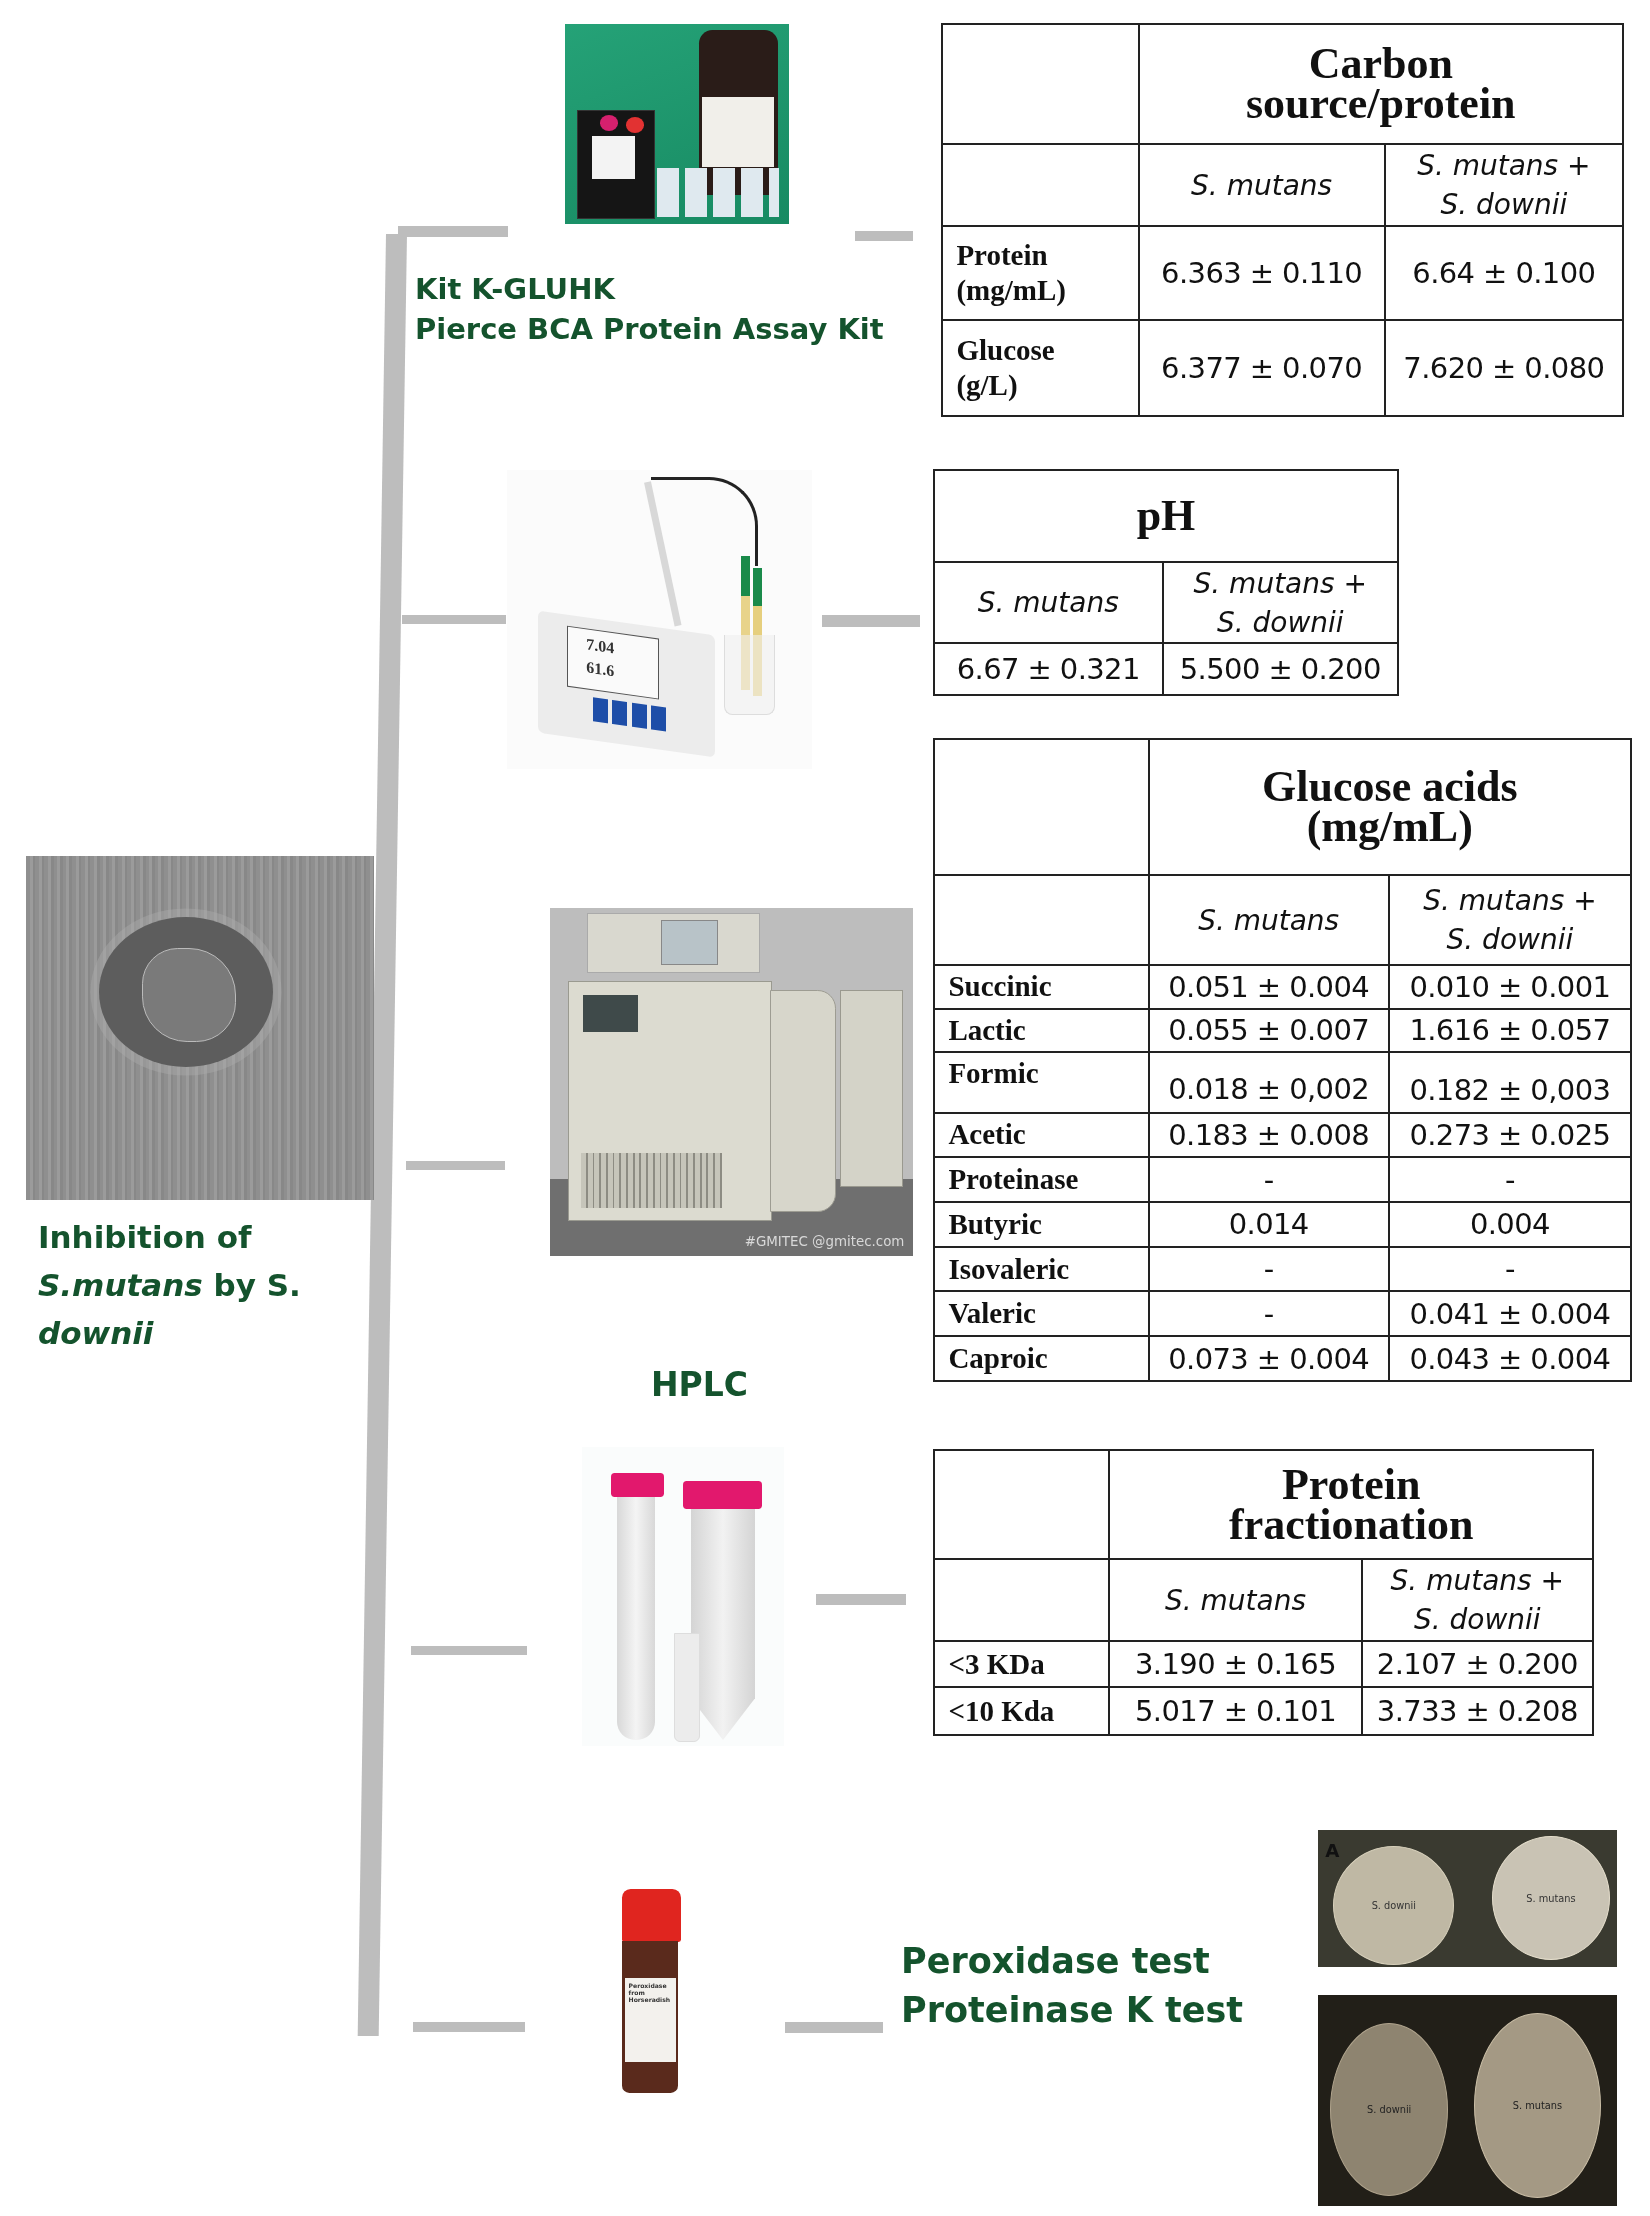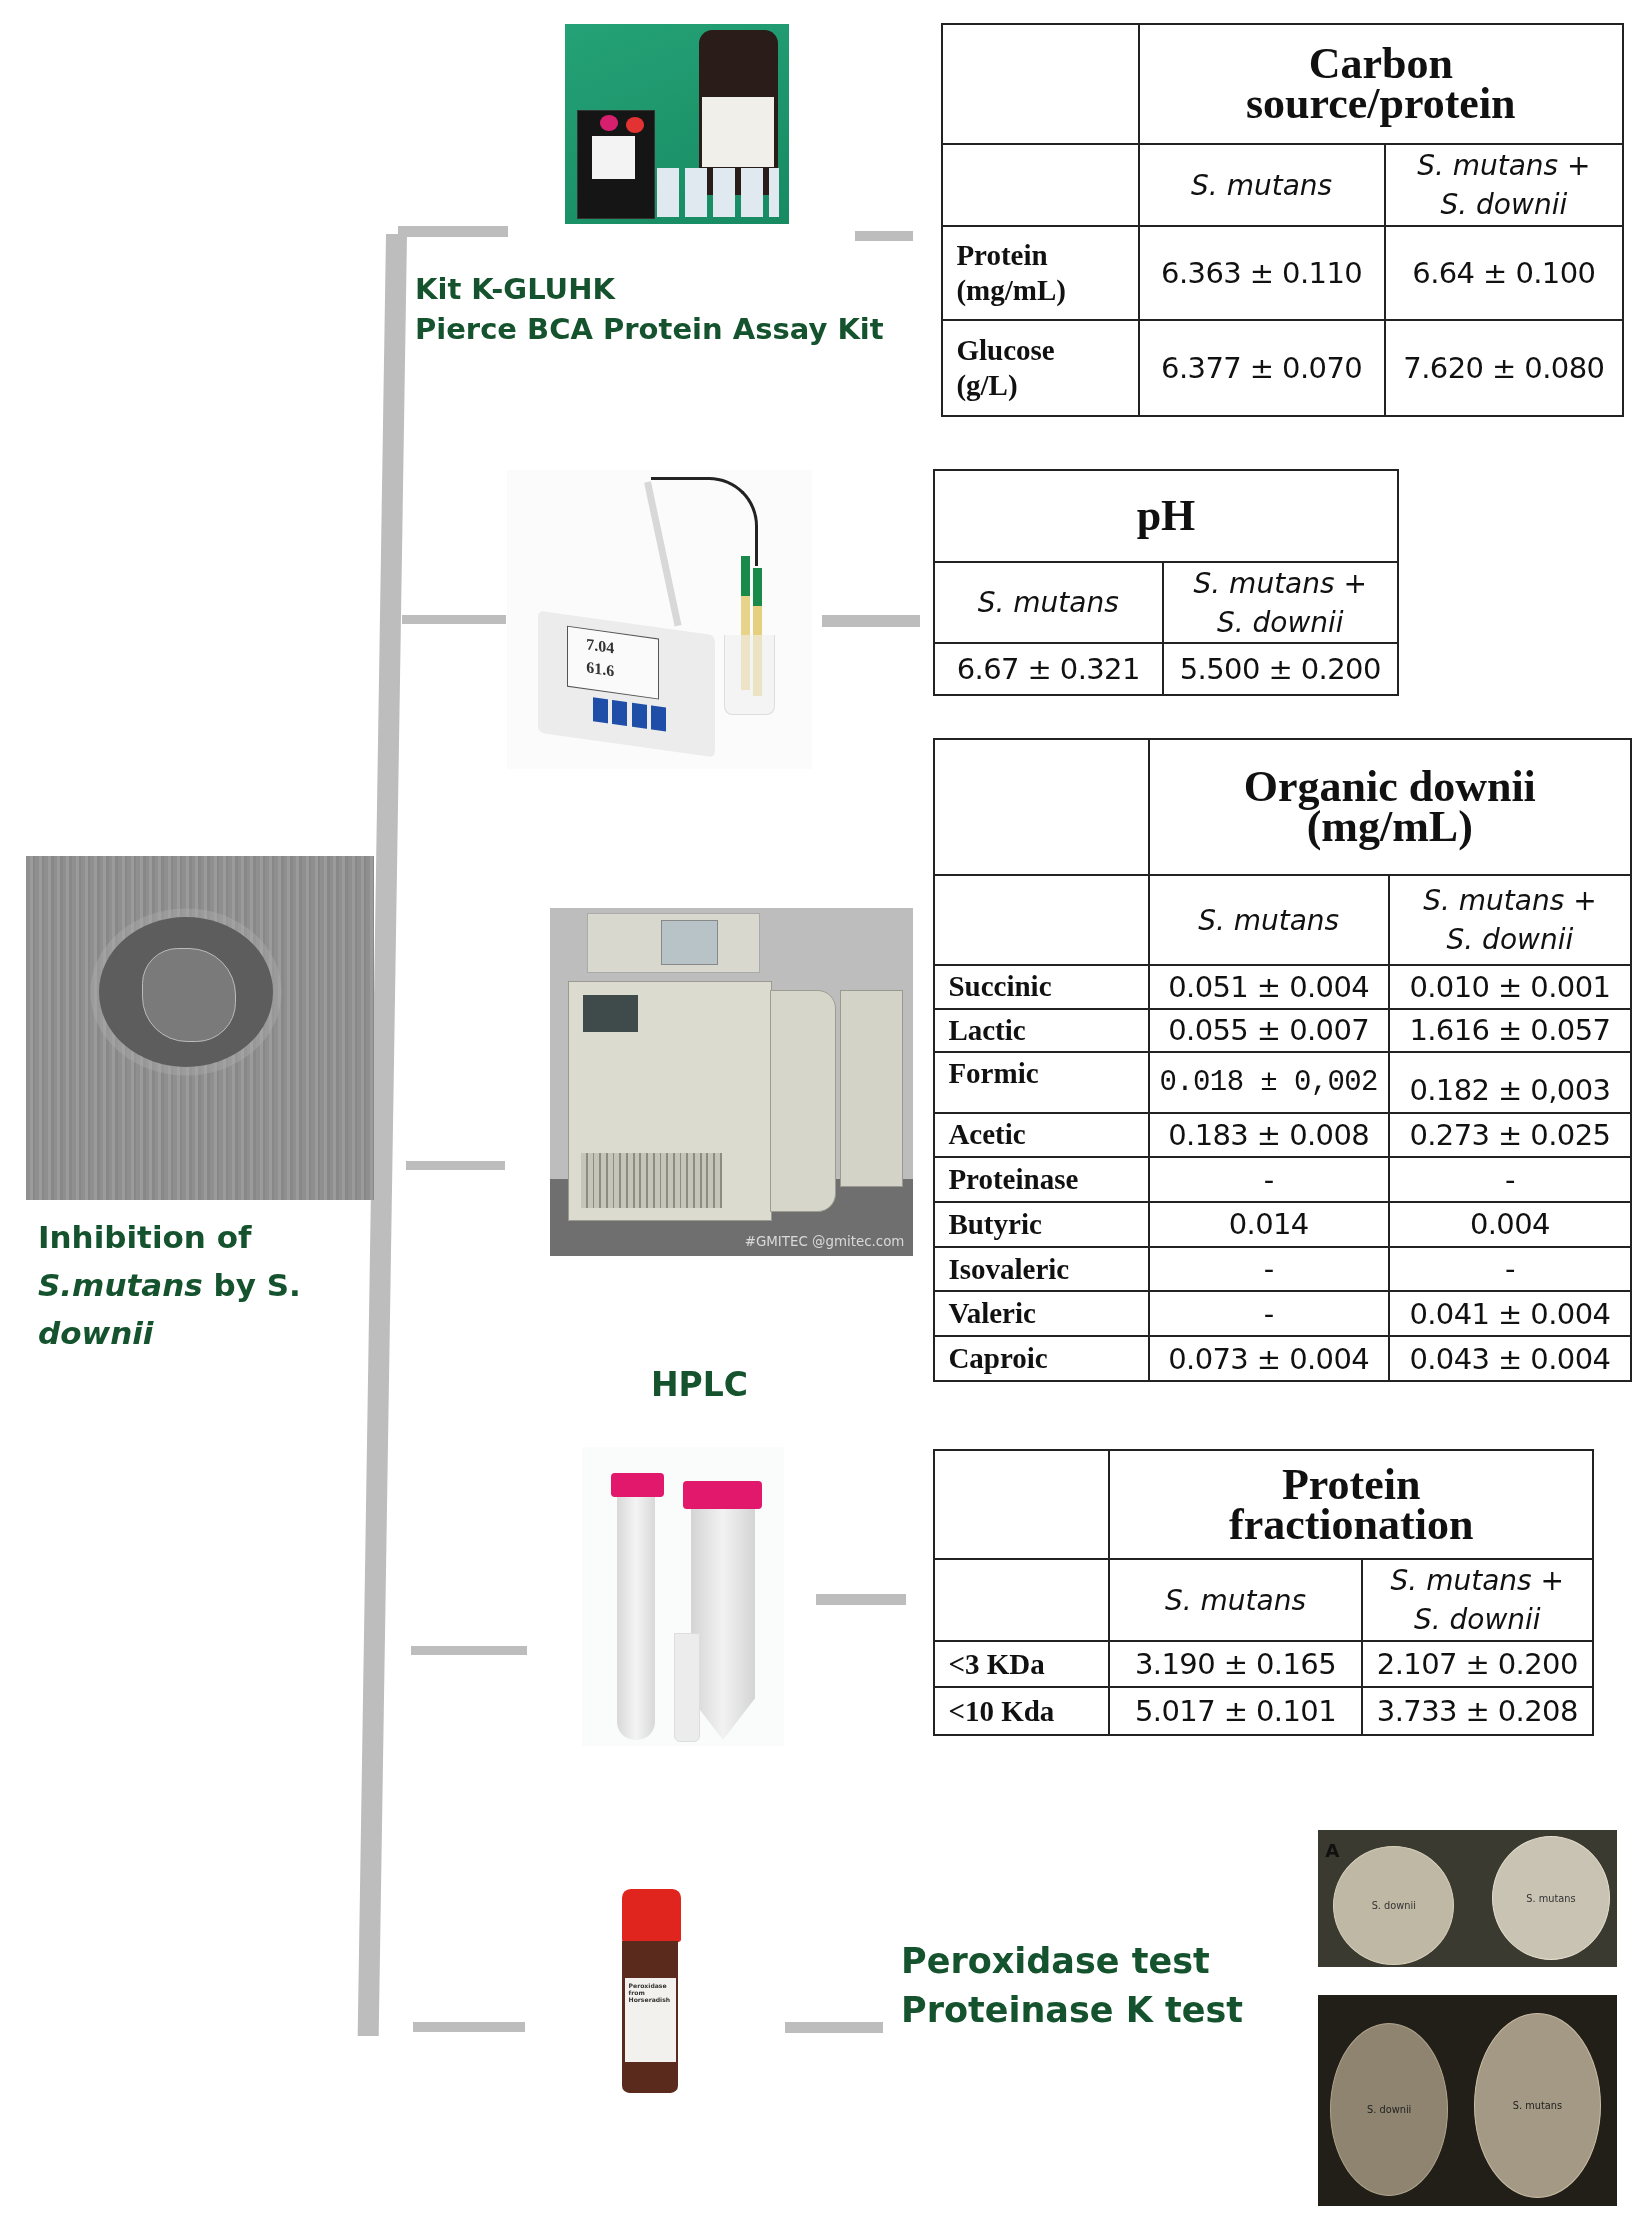--- a/index.html
+++ b/index.html
@@ -160,21 +160,21 @@
 <table class="dt" style="left:933px; top:738px; width:699px; height:644px;">
   <colgroup>
       <col style="width:215px">
       <col style="width:241px">
       <col style="width:243px">
     </colgroup>
   <tbody>
       <tr style="height:122px">
     <td></td>
     <td colspan="2" class="title">
-      <div>Organic downii</div>
+      <div>Glucose acids</div>
       <div>(mg/mL)</div>
     </td>
   </tr>
   <tr style="height:79px">
     <td></td>
     <td class="col">S. mutans</td>
     <td class="col">
       <div>S. mutans +</div>
       <div>S. downii</div>
     </td>
@@ -184,21 +184,21 @@
     <td class="val">0.051 ± 0.004</td>
     <td class="val">0.010 ± 0.001</td>
   </tr>
   <tr style="height:39px">
     <td class="rowh">Lactic</td>
     <td class="val">0.055 ± 0.007</td>
     <td class="val">1.616 ± 0.057</td>
   </tr>
   <tr style="height:54px">
     <td class="rowh" style="vertical-align:top; padding-top:2.4px;">Formic</td>
-    <td class="val" style="vertical-align:bottom; padding-bottom:13px;font-family:Liberation Mono, monospace;">0.018 ± 0,002</td>
+    <td class="val" style="vertical-align:bottom; padding-bottom:6px;">0.018 ± 0,002</td>
     <td class="val" style="vertical-align:bottom; padding-bottom:4.9px;">0.182 ± 0,003</td>
   </tr>
   <tr style="height:40px">
     <td class="rowh">Acetic</td>
     <td class="val">0.183 ± 0.008</td>
     <td class="val">0.273 ± 0.025</td>
   </tr>
   <tr style="height:40px">
     <td class="rowh">Proteinase</td>
     <td class="val">-</td>

